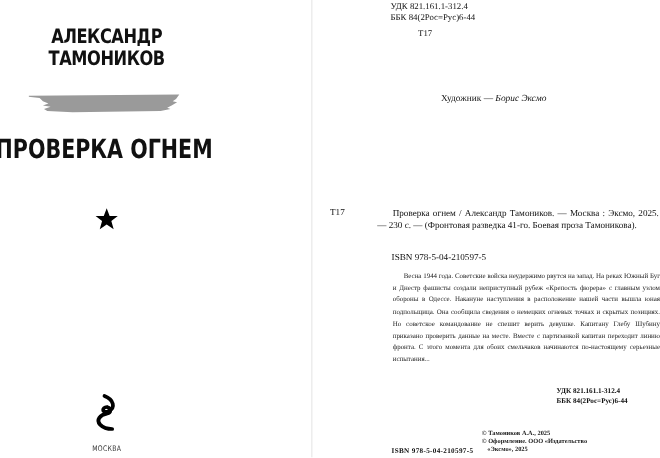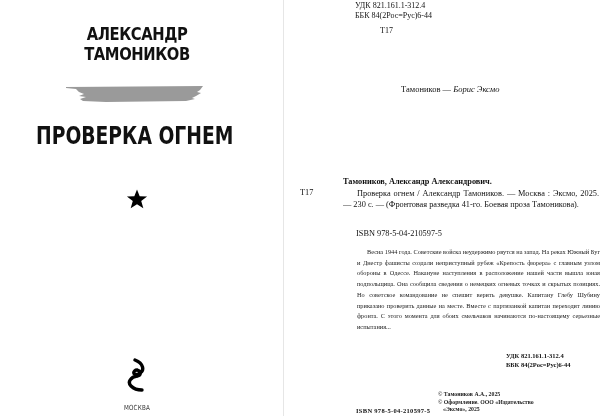--- a/index.html
+++ b/index.html
@@ -2,21 +2,21 @@
 <html><head>
   <meta charset="utf-8">
   <style>
     html, body { margin: 0; padding: 0; }
     body {
       width: 600px; height: 416px; position: relative; overflow: hidden;
       background: #ffffff; color: #111111;
       font-family: "Liberation Serif", serif;
     }
     .page { position: absolute; top: 0; height: 320px; }
-    .left { left: 0; width: 283px; margin-left: 40px; }
+    .left { left: 0; width: 283px; }
     .divider { position: absolute; left: 283px; top: 0; width: 1px; height: 416px; background: #e6e6e6; }
     .right { left: 284px; width: 316px; }
 
     .author {
       position: absolute; left: 30px; width: 134px; top: 24px;
       font-family: "DejaVu Sans", sans-serif; font-weight: bold;
       font-size: 18px; line-height: 20px; text-align: center;
       letter-spacing: -0.5px; transform: scaleX(0.82); transform-origin: center top;
       color: #111;
     }
@@ -86,24 +86,23 @@
 <div class="divider"></div>
 
 <div class="page right">
   <div class="r-text udk-top">
     <div>УДК 821.161.1-312.4</div>
     <div>ББК 84(2Рос=Рус)6-44</div>
   </div>
   <div class="r-text t17-top">Т17</div>
 
   <div class="r-text artist">
-    <span>Тамоников — </span><i>Борис Эксмо</i>
+    <span>Художник — </span><i>Борис Эксмо</i>
   </div>
 
-  <div class="r-text cat-head">Тамоников, Александр Александрович.</div>
   <div class="r-text cat-mark">Т17</div>
   <div class="r-text cat-body"><span class="indent"></span><span>Проверка огнем / Александр Тамоников. — Москва : Эксмо, 2025. — 230 с. — (Фронтовая разведка 41-го. Боевая проза Тамоникова).</span></div>
   <div class="r-text isbn1">ISBN 978-5-04-210597-5</div>
 
   <div class="r-text annot"><span class="indent"></span><span>Весна 1944 года. Советские войска неудержимо рвутся на запад. На реках Южный Буг и Днестр фашисты создали неприступный рубеж «Крепость фюрера» с главным узлом обороны в Одессе. Накануне наступления в расположение нашей части вышла юная подпольщица. Она сообщила сведения о немецких огневых точках и скрытых позициях. Но советское командование не спешит верить девушке. Капитану Глебу Шубину приказано проверить данные на месте. Вместе с партизанкой капитан переходит линию фронта. С этого момента для обоих смельчаков начинаются по-настоящему серьезные испытания...</span></div>
 
   <div class="r-text udk-bot">
     <div>УДК 821.161.1-312.4</div>
     <div>ББК 84(2Рос=Рус)6-44</div>
   </div>

